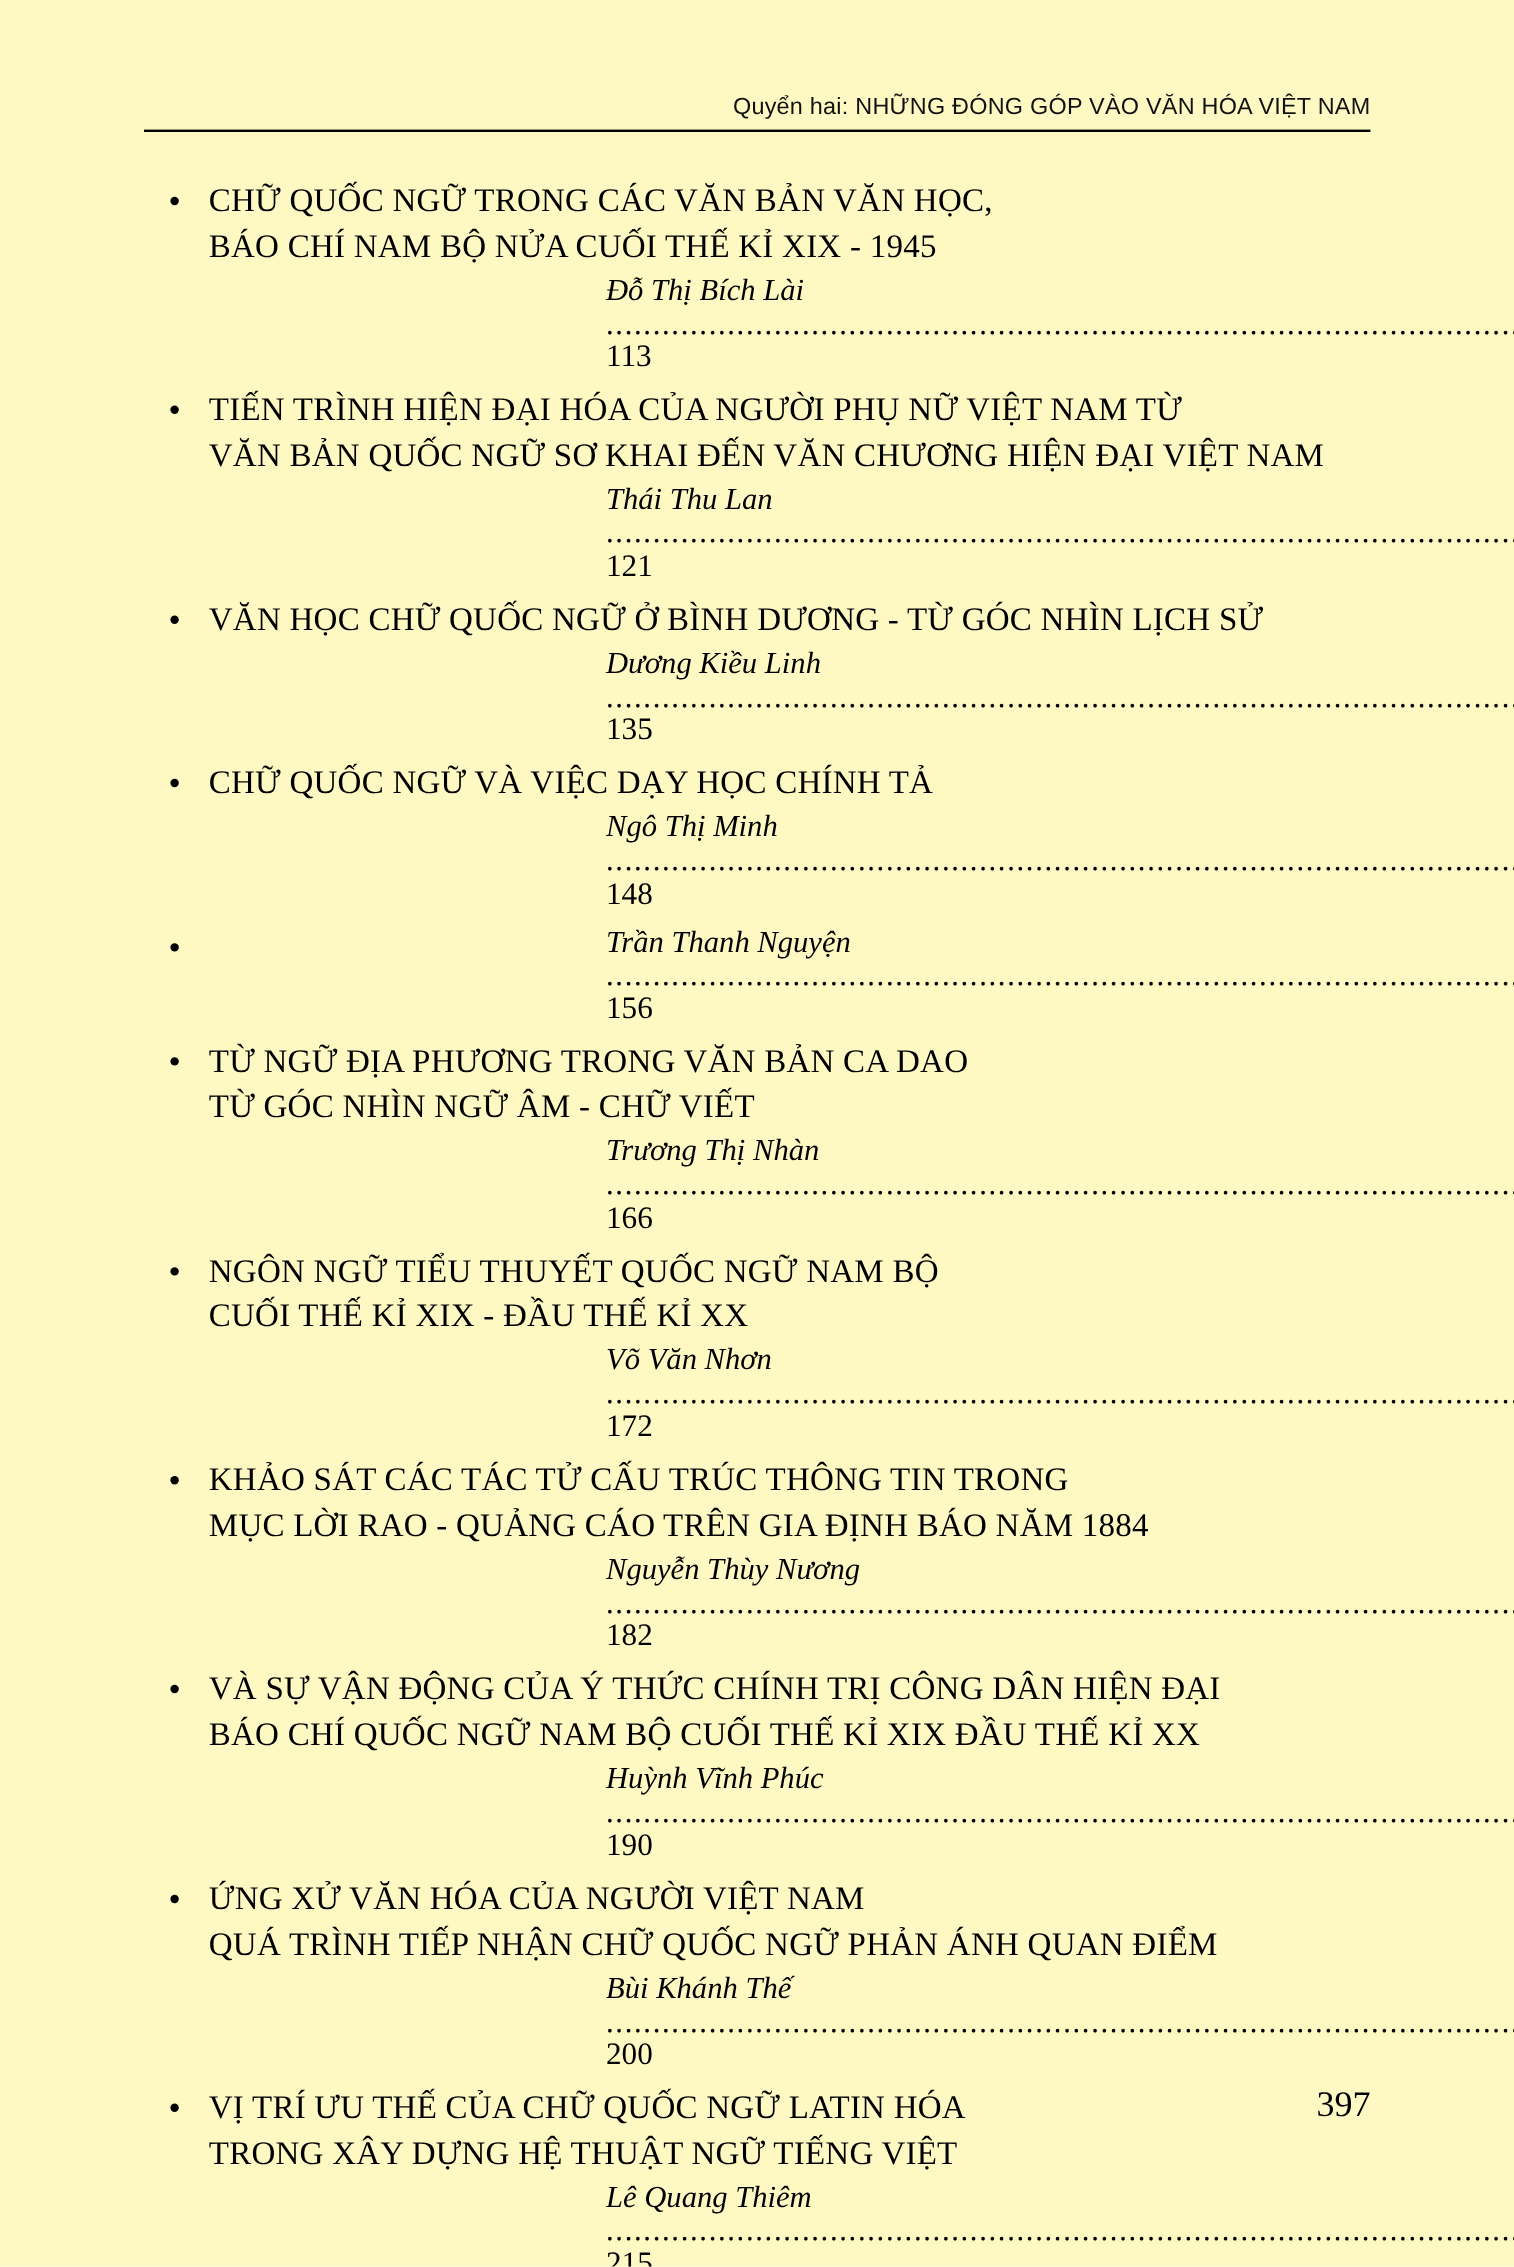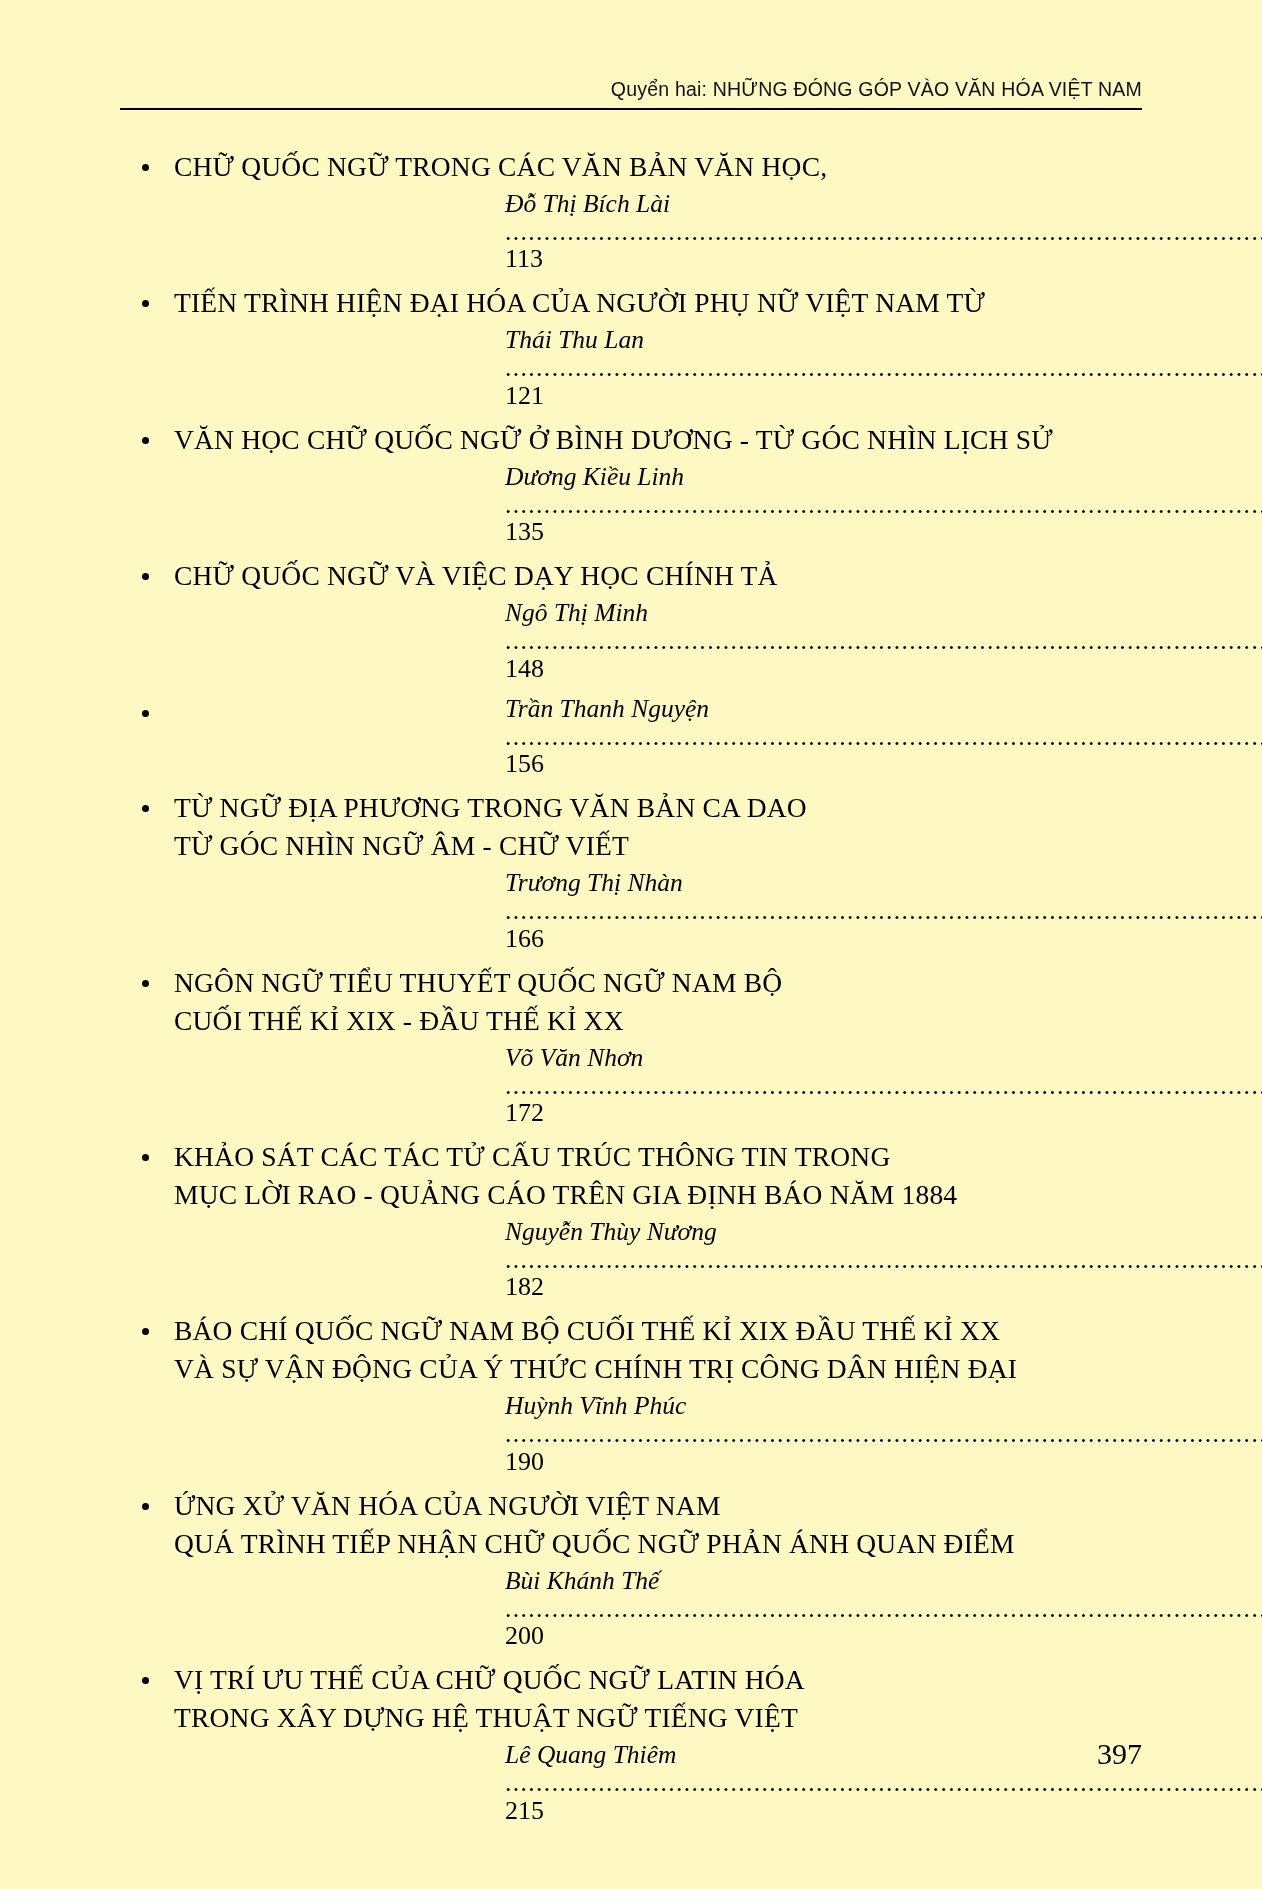--- a/index.html
+++ b/index.html
@@ -128,32 +128,34 @@
     <div class="header-text">Quyển hai: NHỮNG ĐÓNG GÓP VÀO VĂN HÓA VIỆT NAM</div>
   </div>
   <div class="header-rule"></div>
 
   <div class="toc">
 
     <div class="entry">
       <span class="bullet"></span>
       <div class="title-lines">
         <span class="title-line">CHỮ QUỐC NGỮ TRONG CÁC  VĂN BẢN VĂN HỌC,</span>
+        <span class="title-line">BÁO CHÍ NAM BỘ NỬA CUỐI THẾ KỈ XIX - 1945</span>
       </div>
       <div class="author-row">
         <span class="author">Đỗ Thị Bích Lài</span>
         <span class="dots">...........................................................................................................</span>
         <span class="pageno">113</span>
       </div>
     </div>
 
     <div class="entry">
       <span class="bullet"></span>
       <div class="title-lines">
         <span class="title-line">TIẾN TRÌNH HIỆN ĐẠI HÓA CỦA NGƯỜI  PHỤ NỮ VIỆT NAM TỪ</span>
+        <span class="title-line">VĂN BẢN QUỐC NGỮ SƠ KHAI ĐẾN VĂN CHƯƠNG HIỆN ĐẠI VIỆT NAM</span>
       </div>
       <div class="author-row">
         <span class="author">Thái Thu Lan</span>
         <span class="dots">...........................................................................................................</span>
         <span class="pageno">121</span>
       </div>
     </div>
 
     <div class="entry">
       <span class="bullet"></span>
@@ -225,22 +227,22 @@
       <div class="author-row">
         <span class="author">Nguyễn Thùy Nương</span>
         <span class="dots">...........................................................................................................</span>
         <span class="pageno">182</span>
       </div>
     </div>
 
     <div class="entry">
       <span class="bullet"></span>
       <div class="title-lines">
+        <span class="title-line">VÀ SỰ VẬN ĐỘNG CỦA Ý THỨC CHÍNH TRỊ CÔNG DÂN HIỆN ĐẠI</span>
         <span class="title-line">BÁO CHÍ  QUỐC NGỮ NAM BỘ CUỐI THẾ KỈ XIX ĐẦU  THẾ KỈ XX</span>
-        <span class="title-line">VÀ SỰ VẬN ĐỘNG CỦA Ý THỨC CHÍNH TRỊ CÔNG DÂN HIỆN ĐẠI</span>
       </div>
       <div class="author-row">
         <span class="author">Huỳnh Vĩnh Phúc</span>
         <span class="dots">...........................................................................................................</span>
         <span class="pageno">190</span>
       </div>
     </div>
 
     <div class="entry">
       <span class="bullet"></span>

